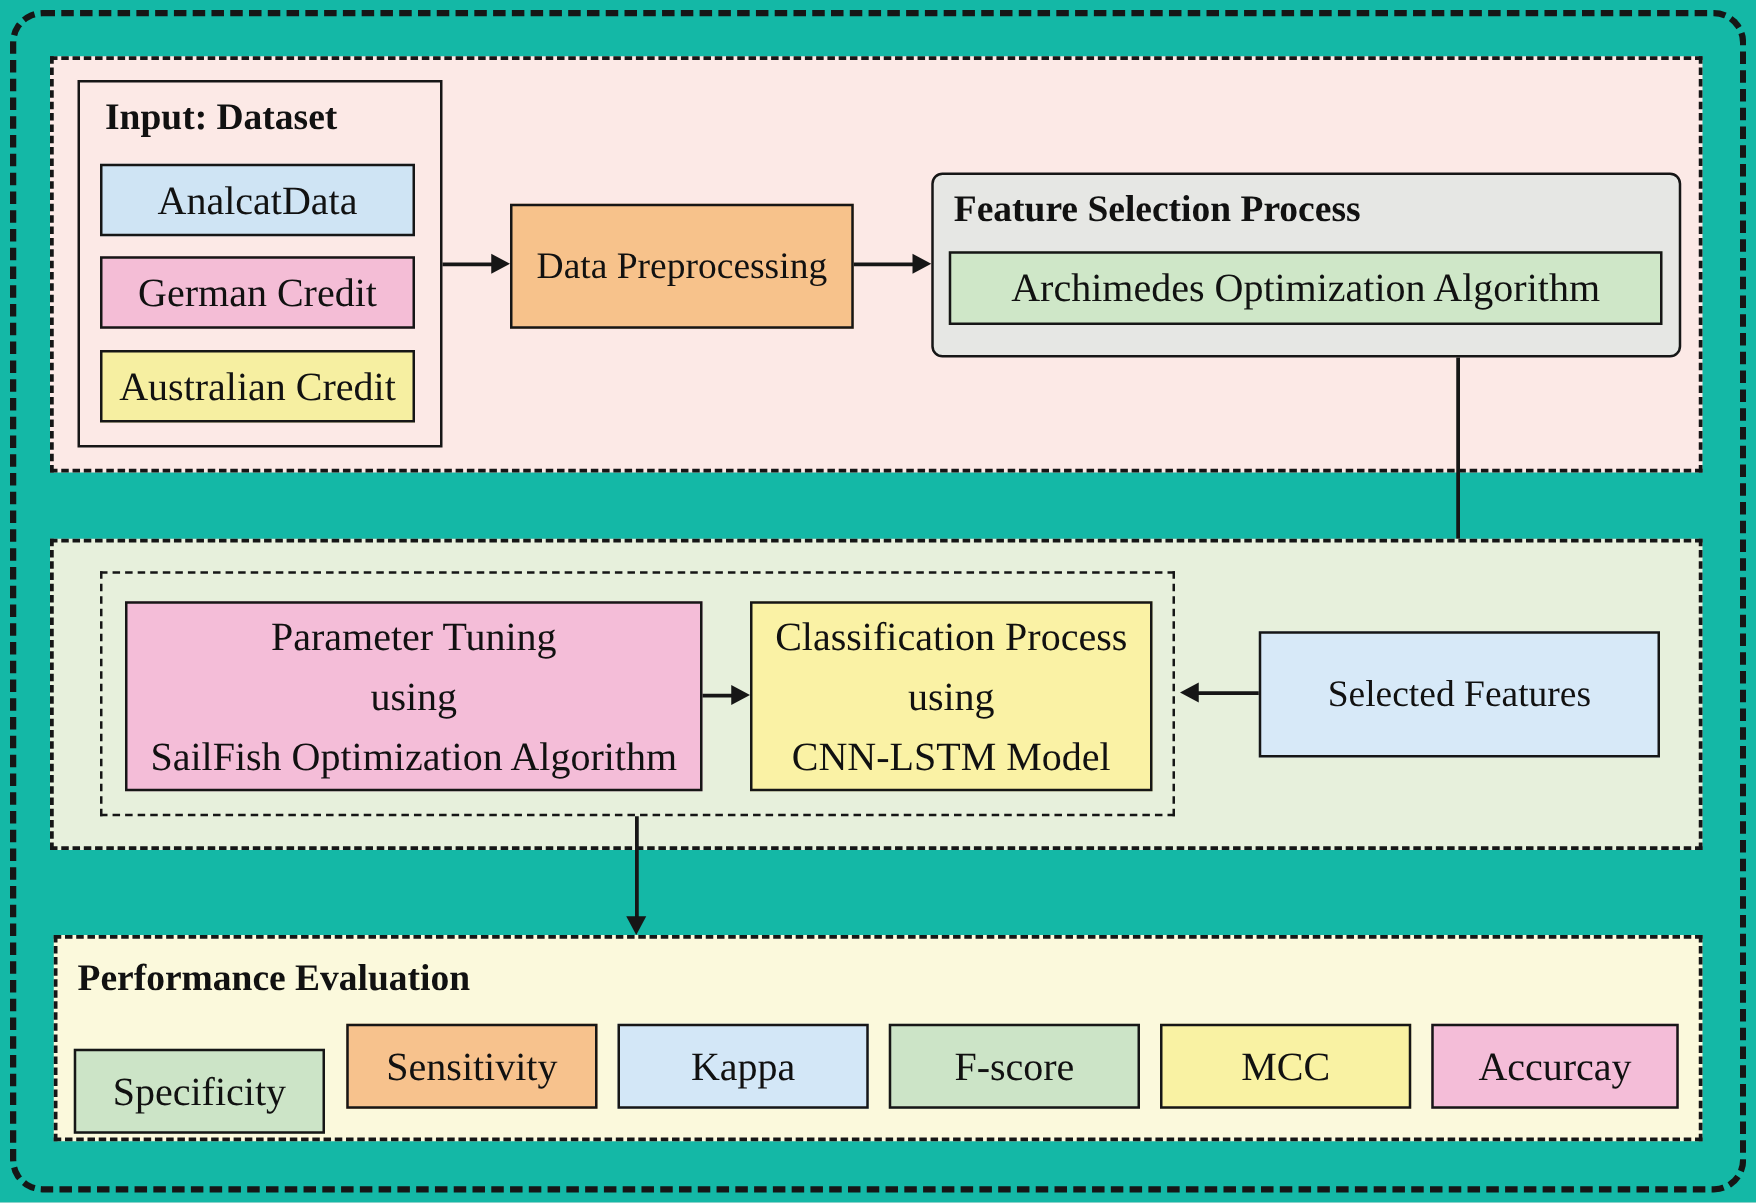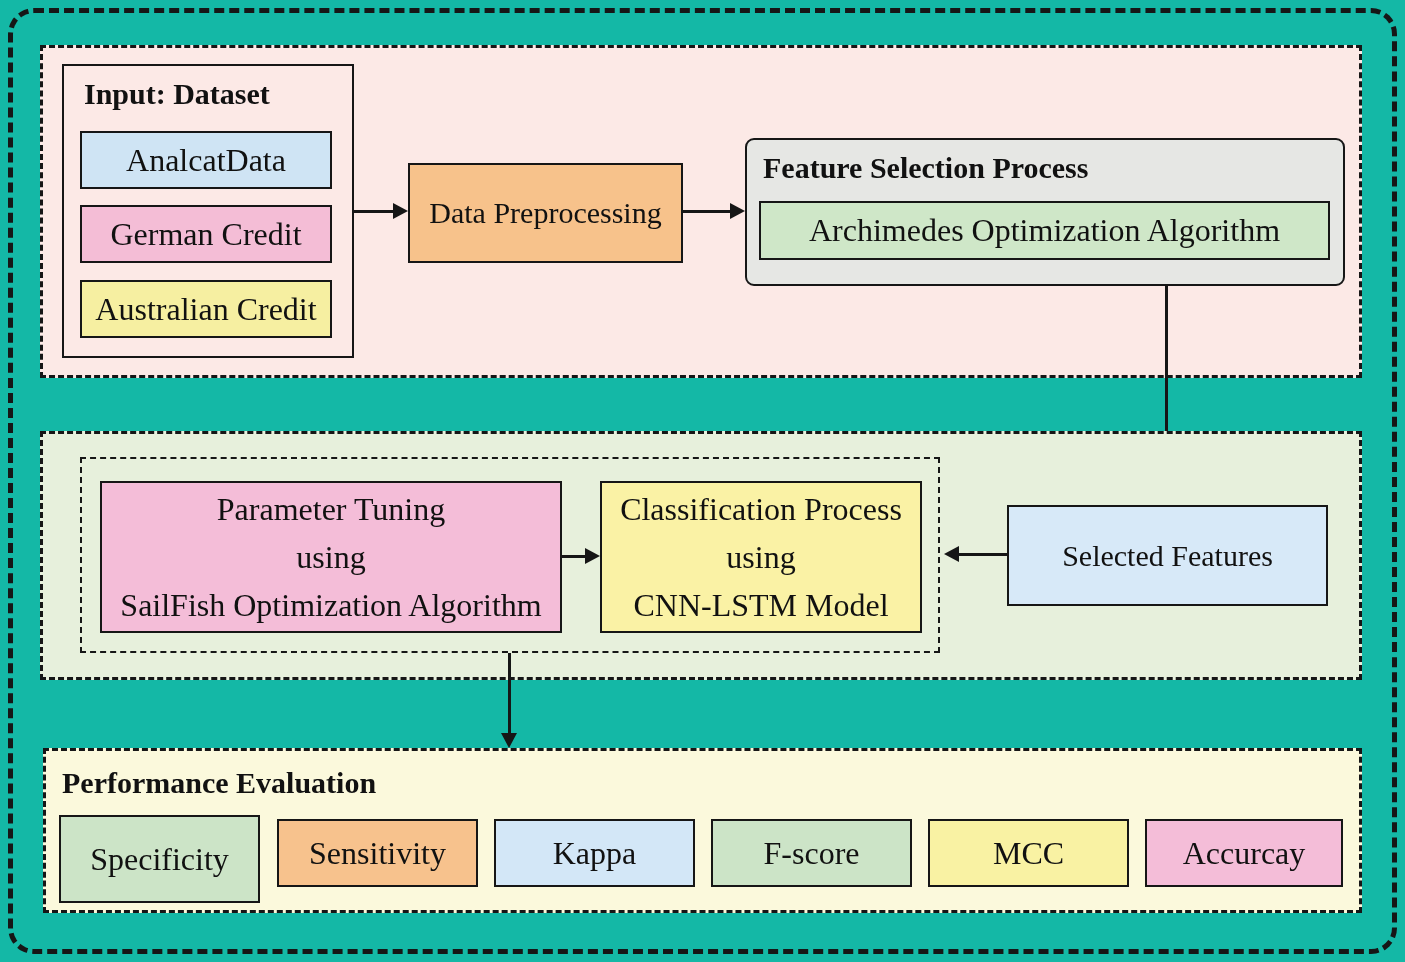--- a/index.html
+++ b/index.html
@@ -89,21 +89,21 @@
 
   <div class="abs hline" style="left:958px;top:553px;width:49px;height:3px;"></div>
   <div class="abs ah ah-left" style="left:944px;top:546px;"></div>
 
   <div class="abs vline" style="left:508px;top:653px;width:3px;height:82px;"></div>
   <div class="abs ah ah-down" style="left:501px;top:733px;"></div>
 
   <div class="abs dashed3" style="left: 43px; top: 748px; width: 1319px; height: 165px; background: rgb(251, 249, 220);"></div>
   <div class="abs bold fs30" style="left:62px;top:766px;">Performance Evaluation</div>
 
-  <div class="abs solid center fs29" style="left: 59px; top: 815px; width: 201px; height: 88px; background: rgb(204, 228, 199);">
+  <div class="abs solid center fs29" style="left: 59px; top: 839px; width: 201px; height: 68px; background: rgb(204, 228, 199);">
     <span>Specificity</span>
   </div>
   <div class="abs solid center fs29" style="left: 494px; top: 819px; width: 201px; height: 68px; background: rgb(211, 231, 247);">
     <span>Kappa</span>
   </div>
   <div class="abs solid center fs29" style="left: 277px; top: 819px; width: 201px; height: 68px; background: rgb(247, 194, 141);">
     <span>Sensitivity</span>
   </div>
   <div class="abs solid center fs29" style="left: 928px; top: 819px; width: 201px; height: 68px; background: rgb(249, 242, 163);">
     <span>MCC</span>

